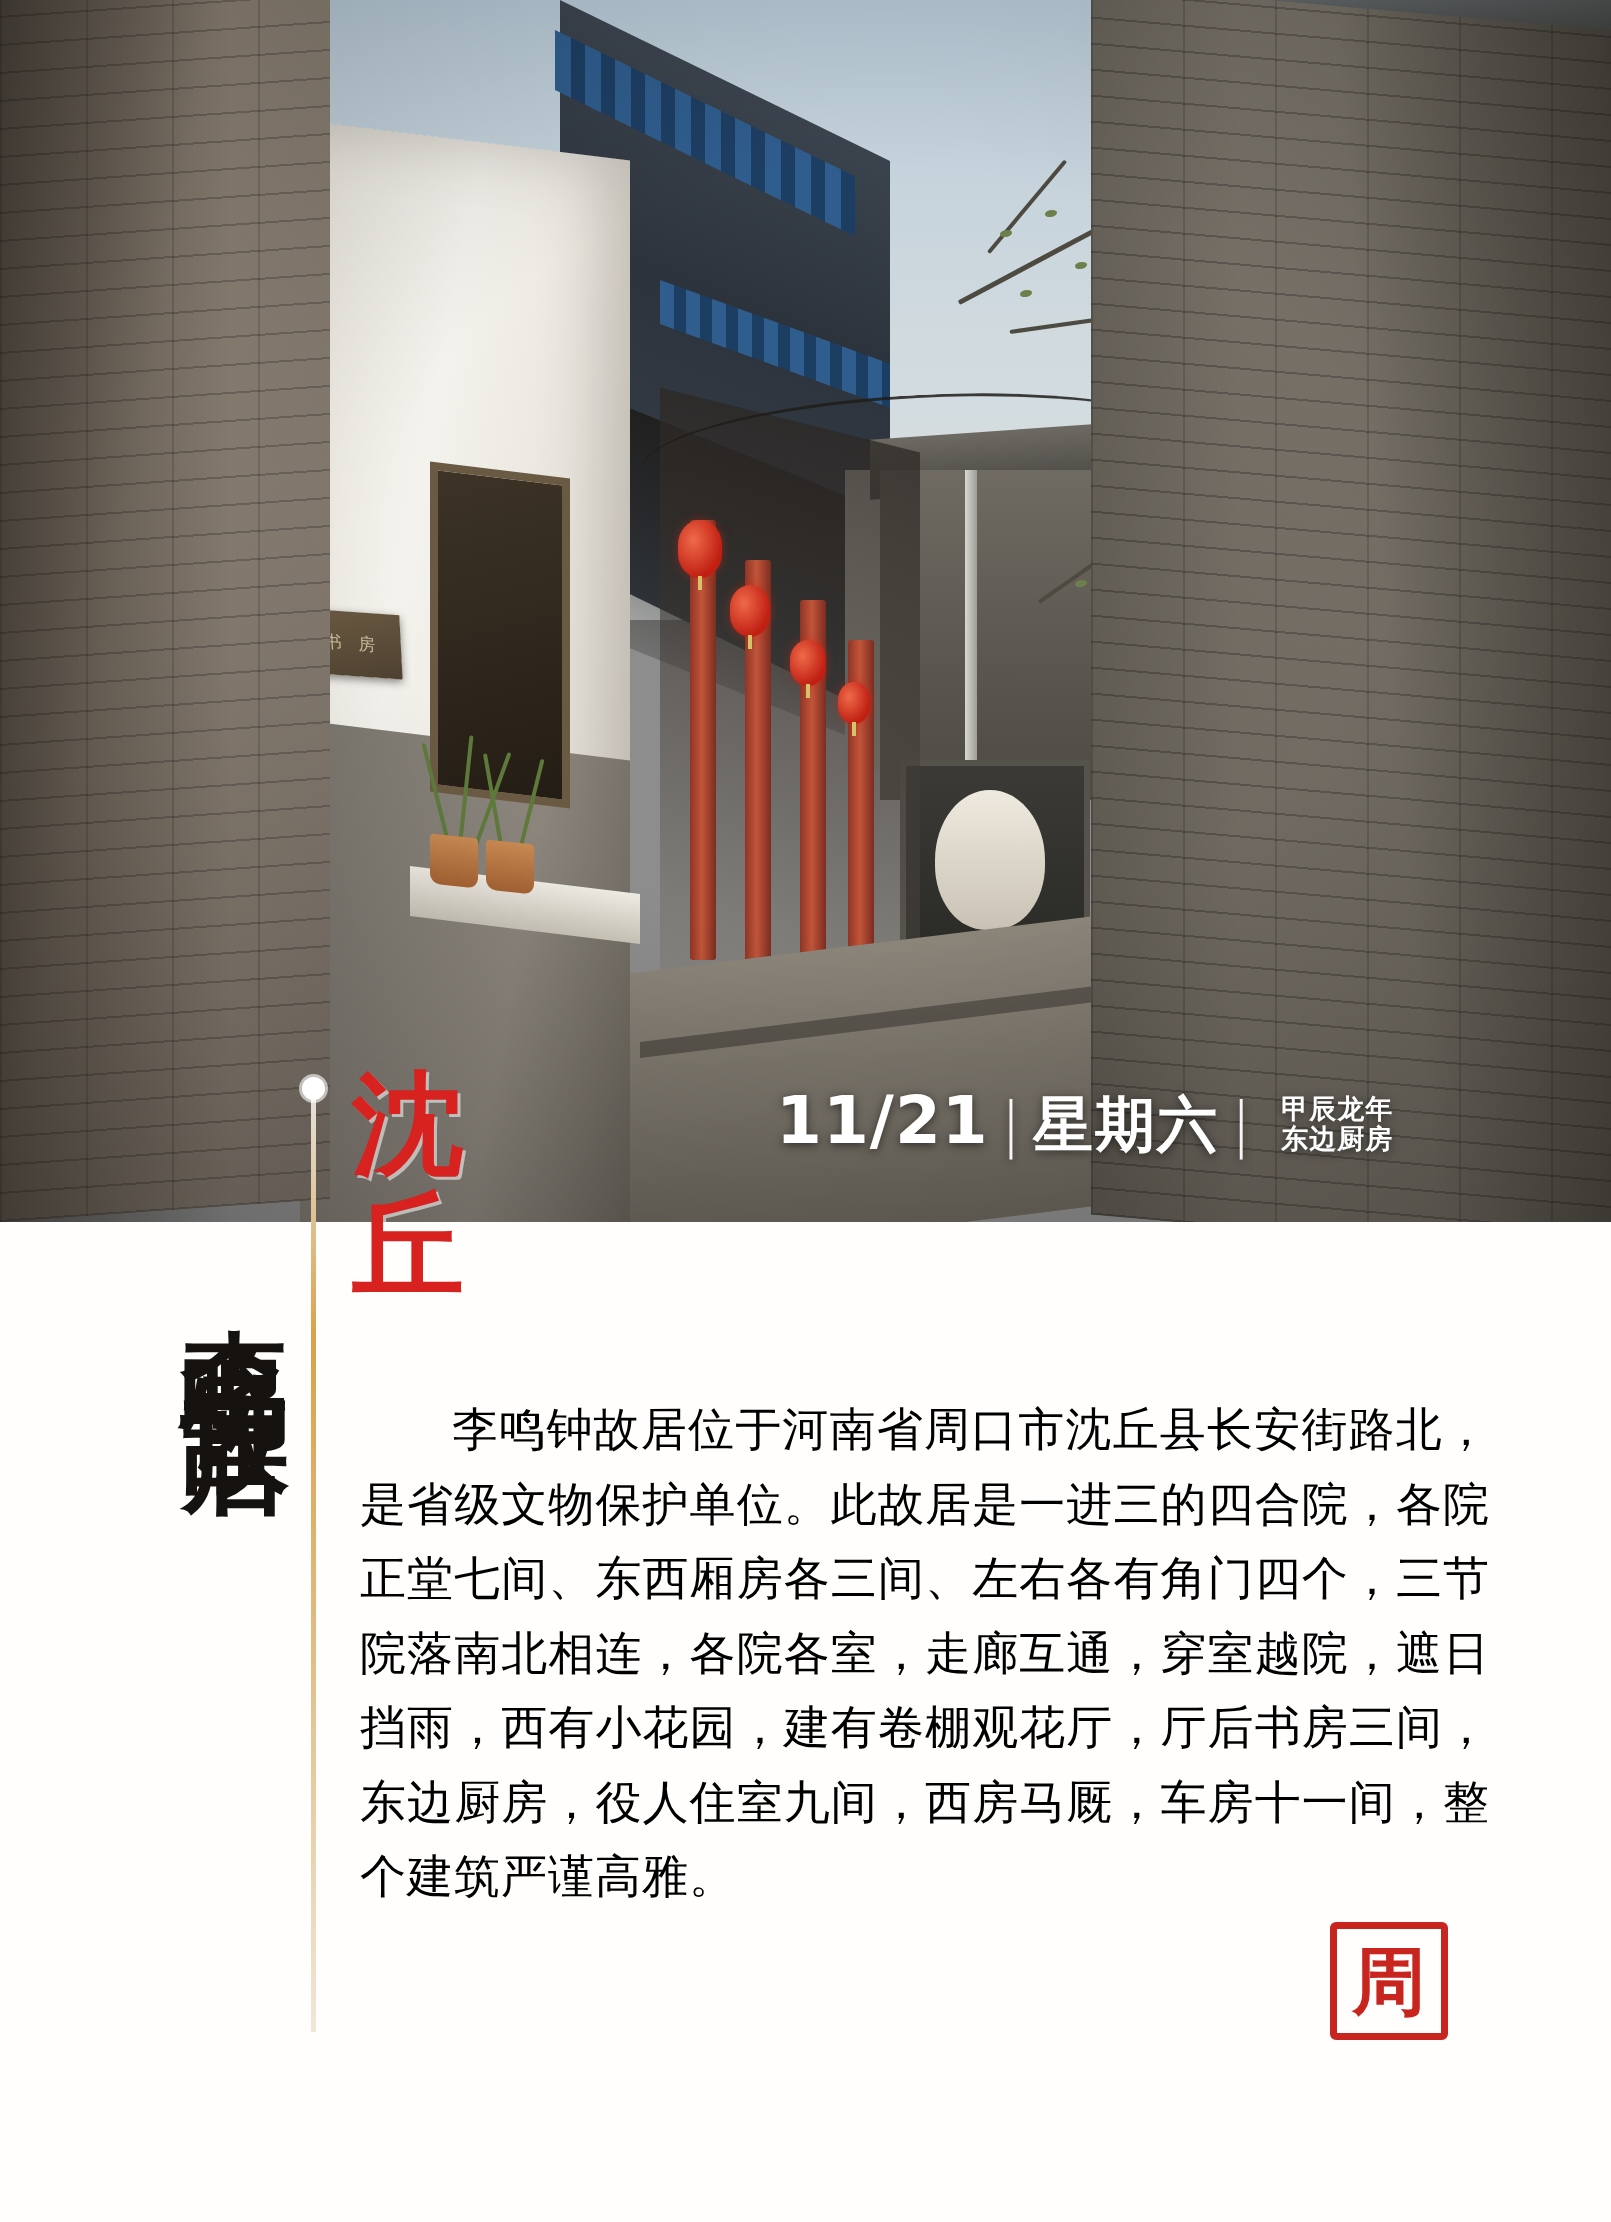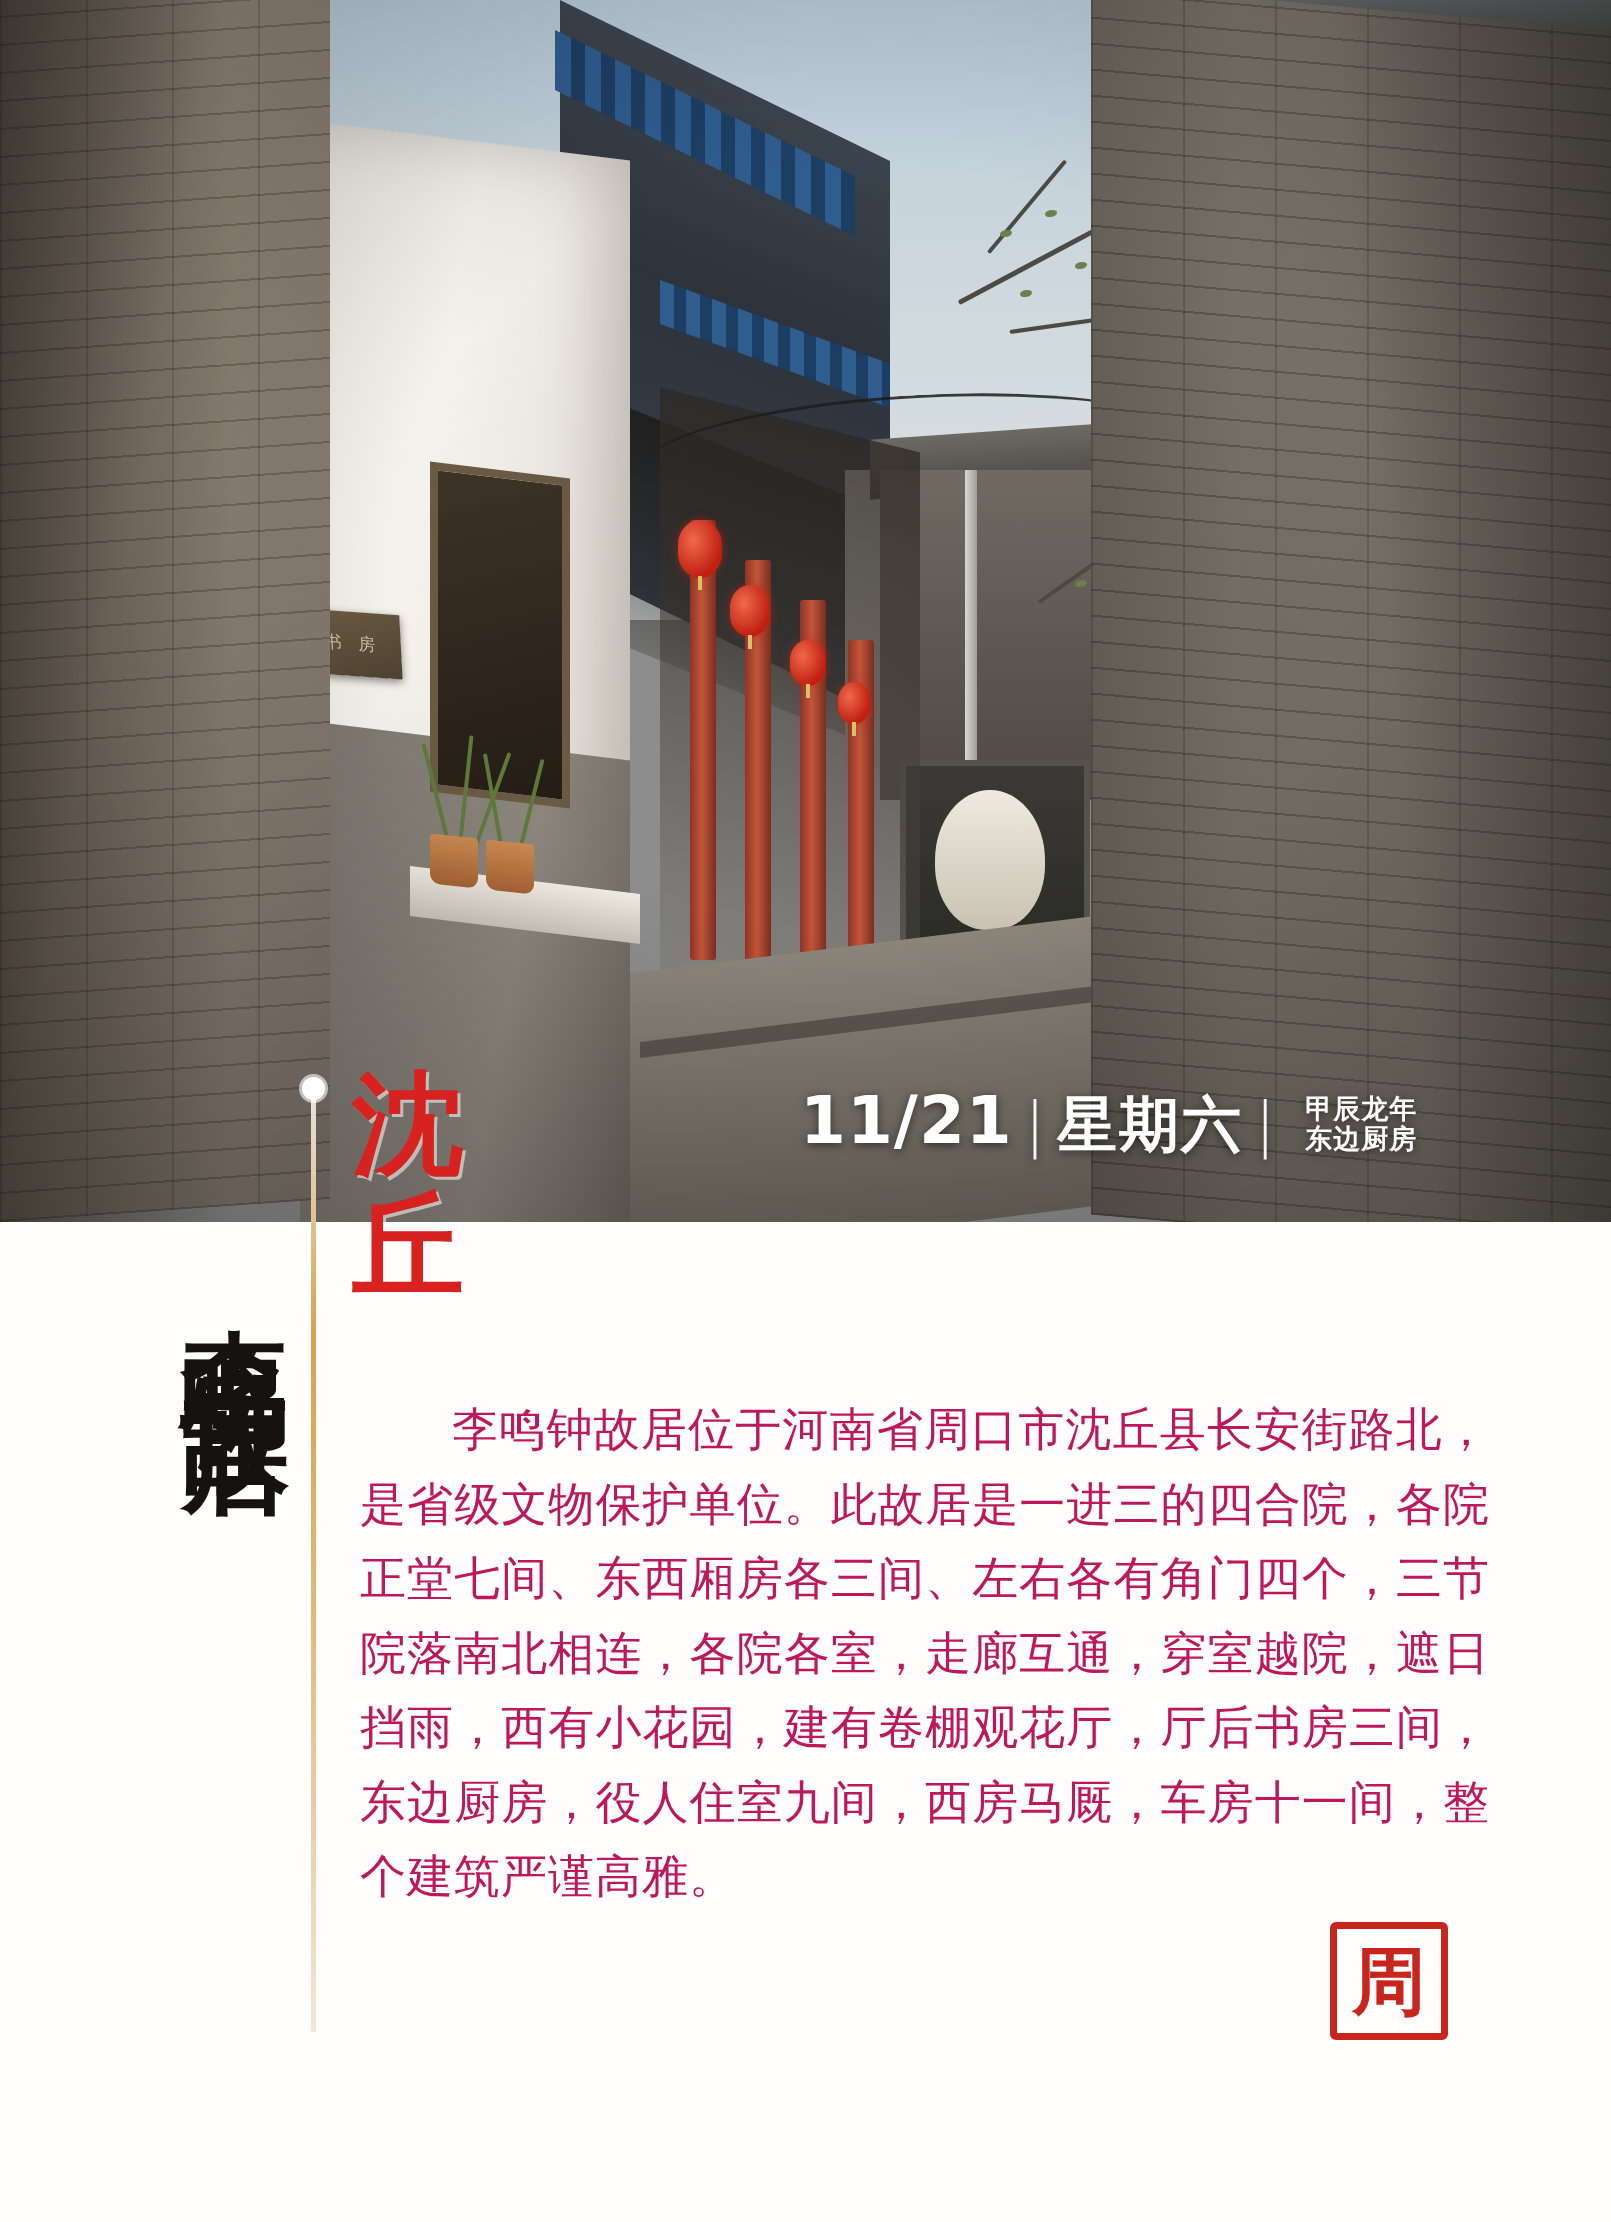--- a/index.html
+++ b/index.html
@@ -288,21 +288,21 @@
   .photo-vignette {
     position: absolute;
     inset: 0;
     background: radial-gradient(ellipse at 55% 45%, rgba(0,0,0,0) 40%, rgba(0,0,0,.28) 100%);
     pointer-events: none;
   }
 
   
   .date-bar {
     position: absolute;
-    left: 800px;
+    left: 776px;
     top: 1088px;
     display: flex;
     align-items: flex-end;
     color: #ffffff;
     text-shadow: 0 2px 10px rgba(0,0,0,.55);
     font-family: "DejaVu Sans", "Liberation Sans", sans-serif;
     white-space: nowrap;
   }
   .date-num {
     font-size: 66px;
@@ -391,21 +391,21 @@
   }
   .city .c2 { display: block; }
   .body-text {
     position: absolute;
     left: 360px;
     top: 170px;
     width: 1130px;
     font-family: "DejaVu Sans", "Liberation Sans", sans-serif;
     font-size: 46px;
     line-height: 1.62;
-    color: #be185d;
+    color: #000000;
     text-align: justify;
     text-indent: 2em;
     letter-spacing: 1px;
   }
   .seal {
     position: absolute;
     left: 1330px;
     top: 700px;
     width: 118px;
     height: 118px;

